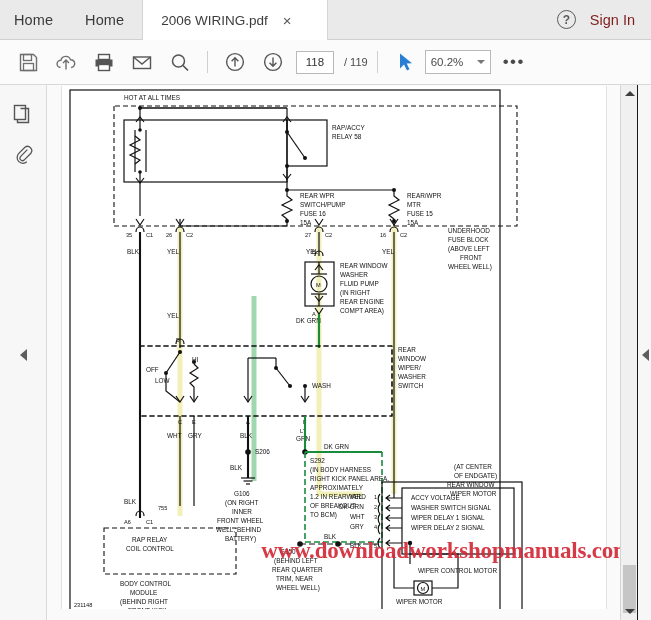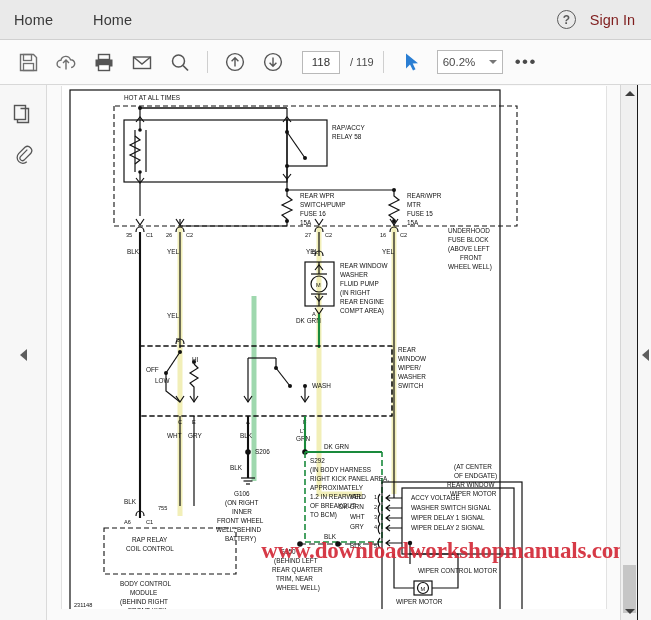--- a/index.html
+++ b/index.html
@@ -11,21 +11,21 @@
   }
   #app { position: relative; width: 651px; height: 620px; background: #fafafa; }
 
   
   .tabbar {
     position: absolute; left: 0; top: 0; width: 651px; height: 40px;
     background: #eaeaea; border-bottom: 1px solid #d0d0d0;
     display: flex; align-items: stretch;
   }
   .tb-menu {
-    display: flex; align-items: center; gap: 40px;
+    display: flex; align-items: center; gap: 32px;
     padding: 0 18px 0 14px; height: 40px; justify-content: flex-end;
   }
   .tb-menu span {
     font-size: 14.5px; color: #3a3a3a; letter-spacing: .1px;
   }
   .doc-tab {
     position: relative; height: 40px; background: #ffffff;
     display: flex; align-items: center; gap: 12px;
     padding: 0 12px 0 18px; min-width: 186px;
     border-left: 1px solid #d4d4d4; border-right: 1px solid #d4d4d4;
@@ -49,27 +49,27 @@
     position: absolute; left: 0; top: 40px; width: 651px; height: 45px;
     background: #fbfbfb; border-bottom: 1px solid #d8d8d8;
     display: flex; align-items: center; padding-left: 10px; gap: 2px;
   }
   .tool { width: 36px; height: 34px; display: flex; align-items: center; justify-content: center; }
   .tool svg { display: block; }
   .tsep { width: 1px; height: 22px; background: #cfcfcf; margin: 0 7px; }
   .pagebox {
     width: 38px; height: 23px; border: 1px solid #b9b9b9; background: #fff;
     font-size: 11.5px; color: #333; display: flex; align-items: center; justify-content: center;
-    margin-left: 9px;
+    margin-left: 3px;
   }
   .pagetot { font-size: 11px; color: #4a4a4a; margin-left: 8px; }
   .zoombox {
     width: 66px; height: 24px; border: 1px solid #b9b9b9; background: #fff;
     display: flex; align-items: center; justify-content: space-between;
-    padding: 0 5px; margin-left: 6px;
+    padding: 0 5px; 
   }
   .zoombox .zval { font-size: 11.5px; color: #4a4a4a; }
   .caret-dn { width: 0; height: 0; border-left: 4px solid transparent; border-right: 4px solid transparent; border-top: 4px solid #777; }
   .dots { font-size: 17px; color: #4a4a4a; letter-spacing: 1.5px; margin-left: 10px; }
 
   
   .leftrail {
     position: absolute; left: 0; top: 85px; width: 47px; height: 535px;
     background: #f7f7f7; border-right: 1px solid #dadada;
     display: flex; flex-direction: column; align-items: center; padding-top: 16px; gap: 16px;
@@ -121,20 +121,24 @@
 </style>
 </head>
 <body>
 
 <div id="app">
 
   <div class="tabbar">
     <div class="tb-menu">
       <span>Home</span>
       <span>Home</span>
+    </div>
+    <div class="doc-tab">
+      <span class="tab-title">2006 WIRING.pdf</span>
+      <span class="tab-close">×</span>
     </div>
     <div class="tb-right">
       <div class="help-circle">?</div>
       <span class="signin">Sign In</span>
     </div>
   </div>
 
   <div class="toolbar">
     <div class="tool">
       <svg width="21" height="21" viewBox="0 0 21 21">

